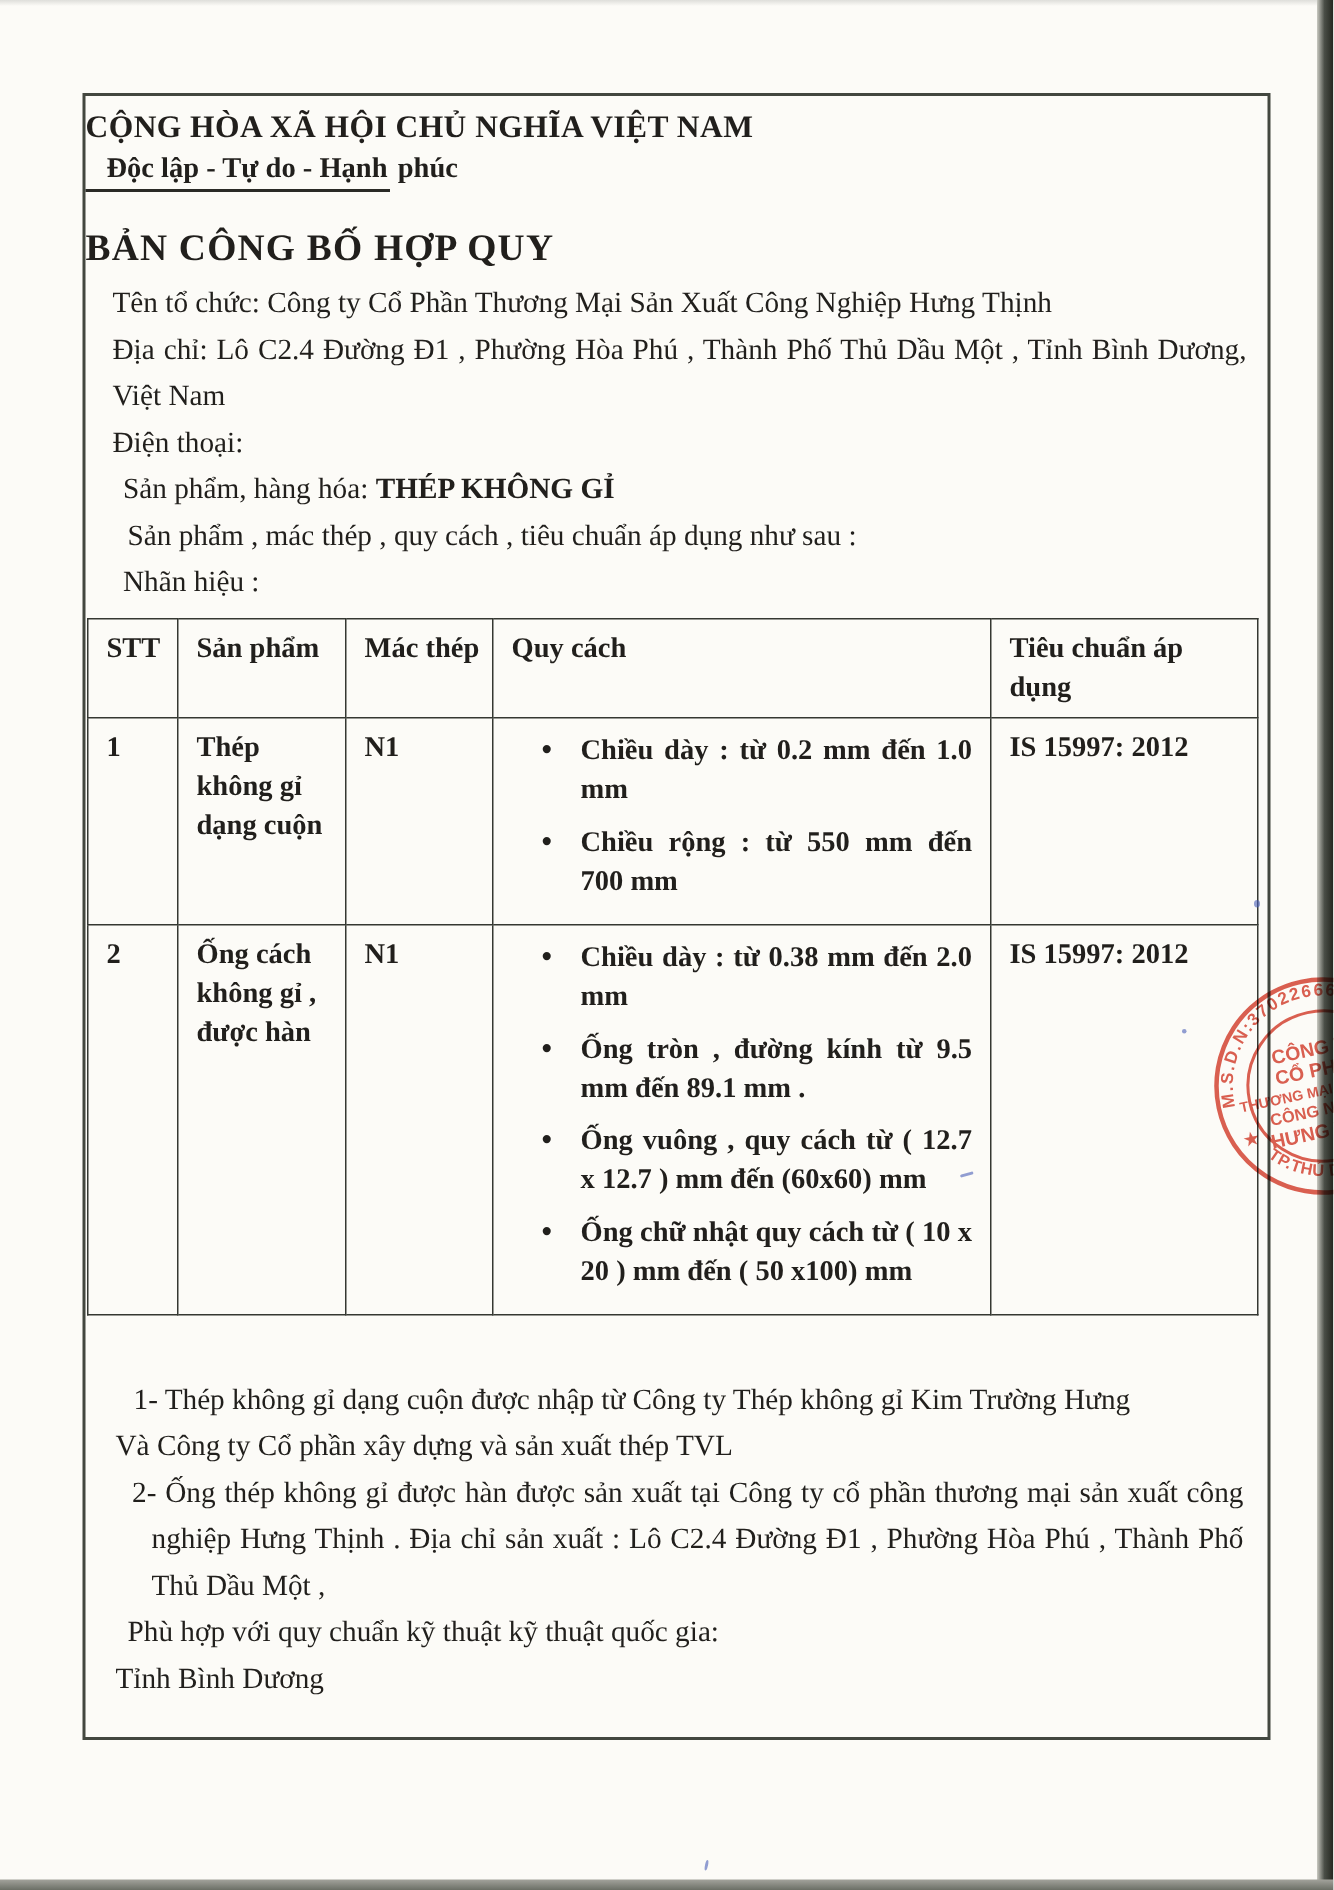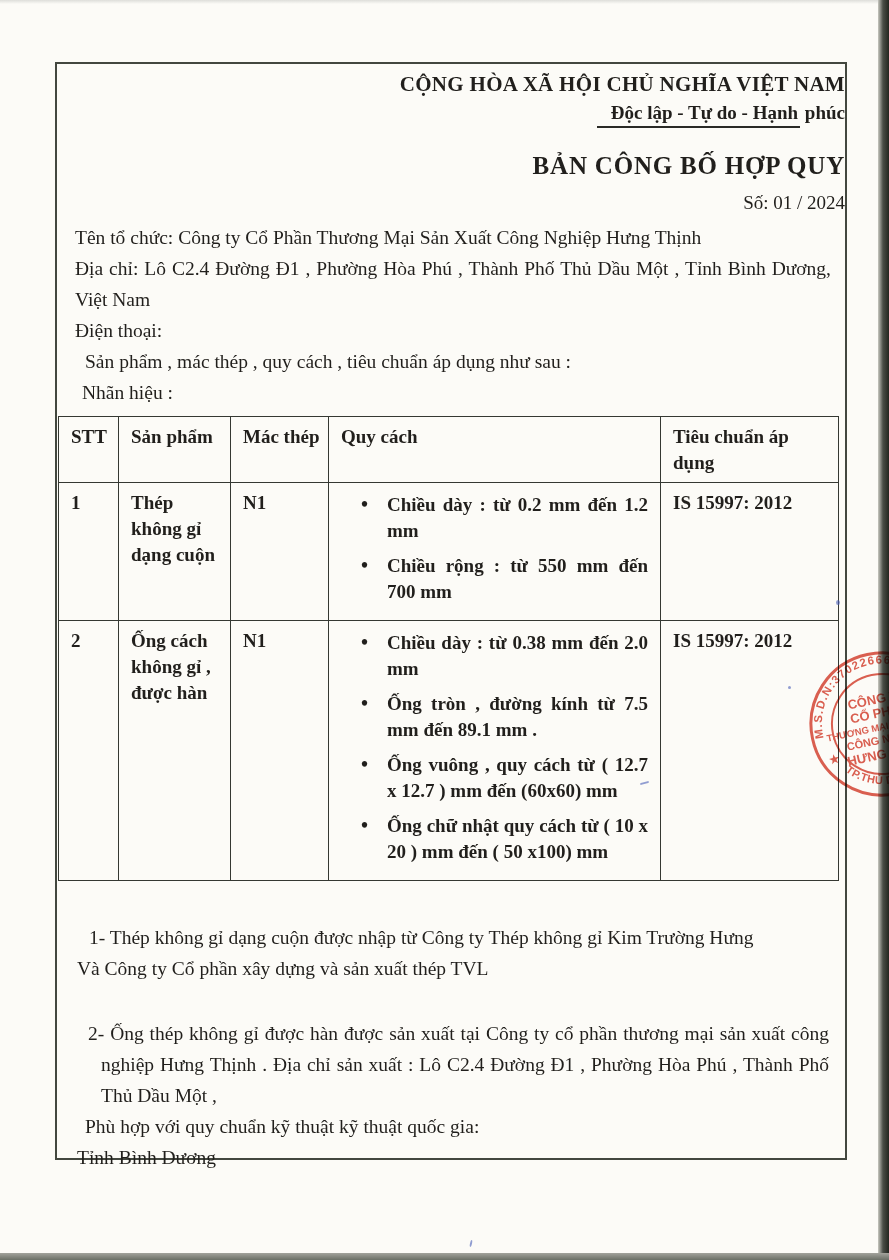--- a/index.html
+++ b/index.html
@@ -19,21 +19,21 @@
   .bottom-edge{position:absolute;bottom:0;left:0;right:0;height:7px;
     background:linear-gradient(to bottom,#a3a39c,#6b6f66);}
   .speck{position:absolute;background:#4a5fb8;border-radius:50%;opacity:.6;}
 
   
   .frame{
     position:absolute;left:55px;top:62px;width:792px;height:1098px;
     border:2px solid #43473f;box-sizing:border-box;
     padding-top:8px;
   }
-  .center{text-align:right;}
+  .center{text-align:left;}
   .national-title{font-size:21px;font-weight:bold;line-height:25px;letter-spacing:.3px;margin:0;}
   .motto{font-size:19px;font-weight:bold;line-height:27px;margin:2px 0 0 0;}
   .motto .u{display:inline-block;border-bottom:2.5px solid #2a2a26;padding:0 2px 0 14px;}
   .doc-title{font-size:25px;font-weight:bold;line-height:31px;letter-spacing:.8px;margin:22px 0 0 0;}
   .doc-number{font-size:19px;line-height:27px;margin:8px 0 0 0;}
 
   .p{font-size:19.5px;line-height:31px;margin:0 14px 0 18px;}
   .p.first{margin-top:6px;}
   .p.just{text-align:justify;}
   .indent1{margin-left:25px;}
@@ -58,21 +58,21 @@
   td.c,th.c{text-align:center;padding-left:4px;padding-right:4px;}
   td.prod{text-align:justify;padding-right:10px;}
   ul.specs{list-style:none;margin:2px 0 0 0;padding:0;}
   ul.specs li{position:relative;padding-left:36px;margin:0 4px 9px 10px;text-align:justify;}
   ul.specs li::before{content:"\2022";position:absolute;left:10px;top:-1px;font-size:20px;}
 
   
   .notes{margin-top:34px;}
   .n-line1{margin-left:32px;margin-top:41px;}
   .n-line2{margin-left:20px;}
-  .n-item2{margin-left:44px;margin-right:16px;text-indent:-13px;text-align:justify;margin-top:34px;}
+  .n-item2{margin-left:44px;margin-right:16px;text-indent:-13px;text-align:justify;}
   .n-prov{margin-left:20px;}
   .n-conf{margin-left:28px;}
   .n-qcvn{margin-left:5px;margin-right:7px;text-indent:30px;text-align:justify;}
 
   
   .stamp{
     position:absolute;left:794px;top:636px;width:176px;height:176px;
     mix-blend-mode:multiply;opacity:.92;z-index:5;
     font-family:"Liberation Sans","DejaVu Sans",sans-serif;
   }
@@ -82,25 +82,25 @@
 <body>
 
 <div class="page">
 
   <div class="frame">
 
     <p class="national-title center">CỘNG HÒA XÃ HỘI CHỦ NGHĨA VIỆT NAM</p>
     <p class="motto center"><span class="u">Độc lập - Tự do - Hạnh</span><span> phúc</span></p>
 
     <p class="doc-title center">BẢN CÔNG BỐ HỢP QUY</p>
-    <p class="doc-number center">Số: 01 / 2024</p>
 
     <p class="p first just">Tên tổ chức: Công ty Cổ Phần Thương Mại Sản Xuất Công Nghiệp Hưng Thịnh</p>
     <p class="p just">Địa chỉ: Lô C2.4 Đường Đ1 , Phường Hòa Phú , Thành Phố Thủ Dầu Một , Tỉnh Bình Dương, Việt Nam</p>
     <p class="p">Điện thoại:</p>
+    <p class="p indent1"><span>Sản phẩm, hàng hóa: </span><span class="bold">THÉP KHÔNG GỈ</span></p>
     <p class="p indent2">Sản phẩm , mác thép , quy cách , tiêu chuẩn áp dụng như sau :</p>
     <p class="p indent1">Nhãn hiệu :</p>
 
     <table class="spec">
       <colgroup>
         <col style="width:60px">
           <col style="width:112px">
           <col style="width:98px">
           <col style="width:332px">
           <col style="width:178px">
@@ -114,34 +114,34 @@
           <th>Tiêu chuẩn áp dụng</th>
         </tr>
       </thead>
       <tbody>
         <tr class="row-1">
           <td class="c">1</td>
           <td class="prod">Thép không gỉ dạng cuộn</td>
           <td class="c">N1</td>
           <td>
             <ul class="specs">
-              <li>Chiều dày : từ 0.2 mm đến 1.2 mm</li>
+              <li>Chiều dày : từ 0.2 mm đến 1.0 mm</li>
               <li>Chiều rộng : từ 550 mm đến 700 mm</li>
             </ul>
           </td>
           <td>IS 15997: 2012</td>
         </tr>
         <tr class="row-2">
           <td class="c">2</td>
           <td class="prod">Ống cách không gỉ , được hàn</td>
           <td class="c">N1</td>
           <td>
             <ul class="specs">
               <li>Chiều dày : từ 0.38 mm đến 2.0 mm</li>
-              <li>Ống tròn , đường kính từ 7.5 mm đến 89.1 mm .</li>
+              <li>Ống tròn , đường kính từ 9.5 mm đến 89.1 mm .</li>
               <li>Ống vuông , quy cách từ ( 12.7 x 12.7 ) mm đến (60x60) mm</li>
               <li>Ống chữ nhật quy cách từ ( 10 x 20 ) mm đến ( 50 x100) mm</li>
             </ul>
           </td>
           <td>IS 15997: 2012</td>
         </tr>
       </tbody>
     </table>
 
     <div class="notes">

